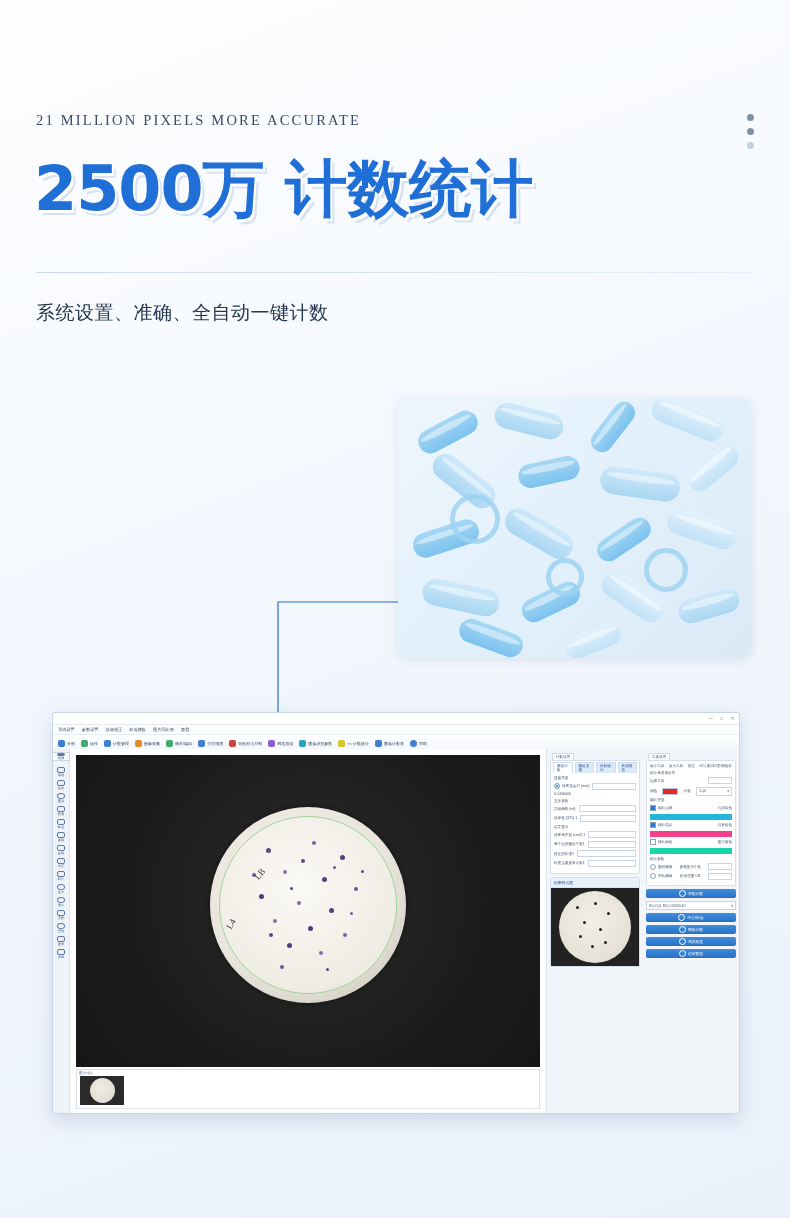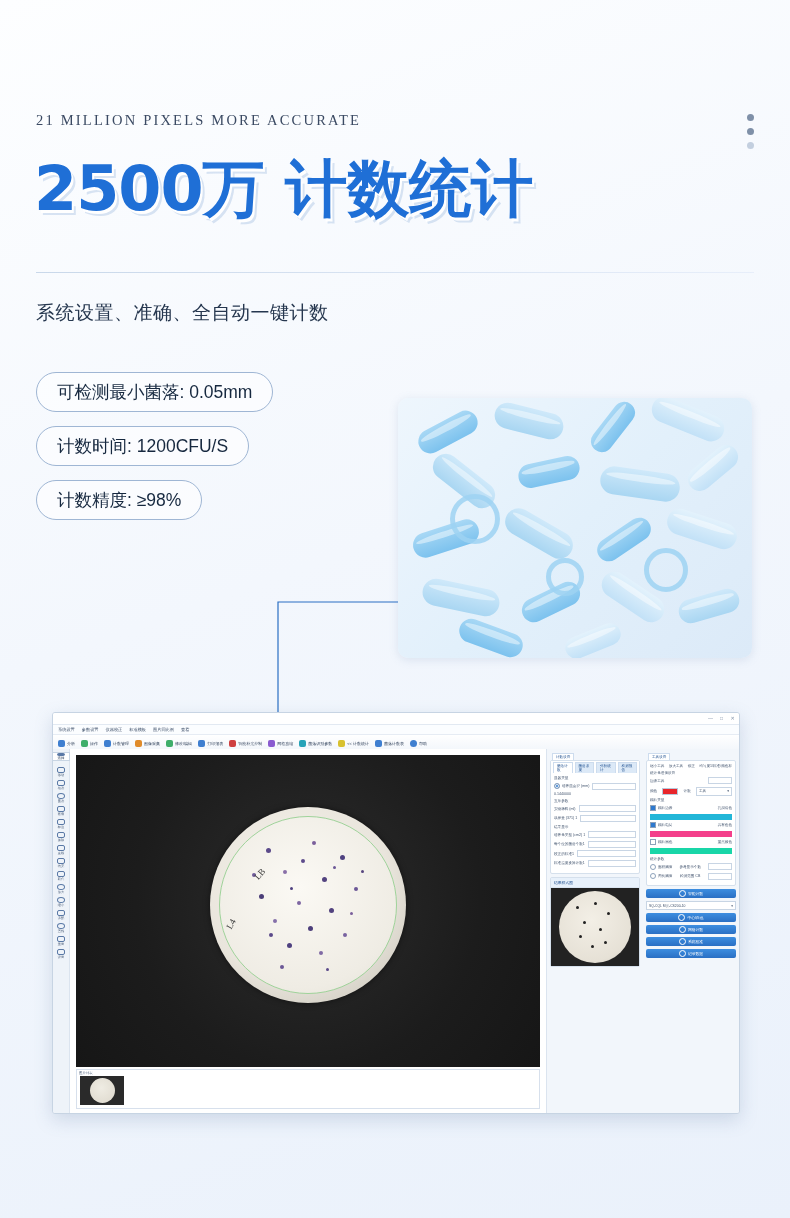--- a/index.html
+++ b/index.html
@@ -173,25 +173,20 @@
 
   <div class="dots">
     <i class="on"></i>
     <i class="on"></i>
     <i></i>
   </div>
 
   <div class="rule"></div>
   <div class="subline">系统设置、准确、全自动一键计数</div>
 
-  <div class="pills">
-    <span class="pill-row"><span class="pill">可检测最小菌落: 0.05mm</span></span>
-    <span class="pill-row"><span class="pill">计数时间: 1200CFU/S</span></span>
-    <span class="pill-row"><span class="pill">计数精度: ≥98%</span></span>
-  </div>
 
   <div class="bact">
     <div class="rod l1" style="left:18px;top:22px;width:64px;height:24px;transform:rotate(-28deg);"></div>
     <div class="rod l2" style="left:96px;top:10px;width:70px;height:26px;transform:rotate(14deg);"></div>
     <div class="rod l1" style="left:186px;top:18px;width:58px;height:22px;transform:rotate(-52deg);"></div>
     <div class="rod l3" style="left:252px;top:8px;width:76px;height:26px;transform:rotate(22deg);"></div>
     <div class="rod l2" style="left:30px;top:70px;width:72px;height:26px;transform:rotate(38deg);"></div>
     <div class="rod l1" style="left:120px;top:62px;width:62px;height:24px;transform:rotate(-12deg);"></div>
     <div class="rod l2" style="left:202px;top:72px;width:80px;height:28px;transform:rotate(8deg);"></div>
     <div class="rod l3" style="left:286px;top:58px;width:58px;height:24px;transform:rotate(-40deg);"></div>

